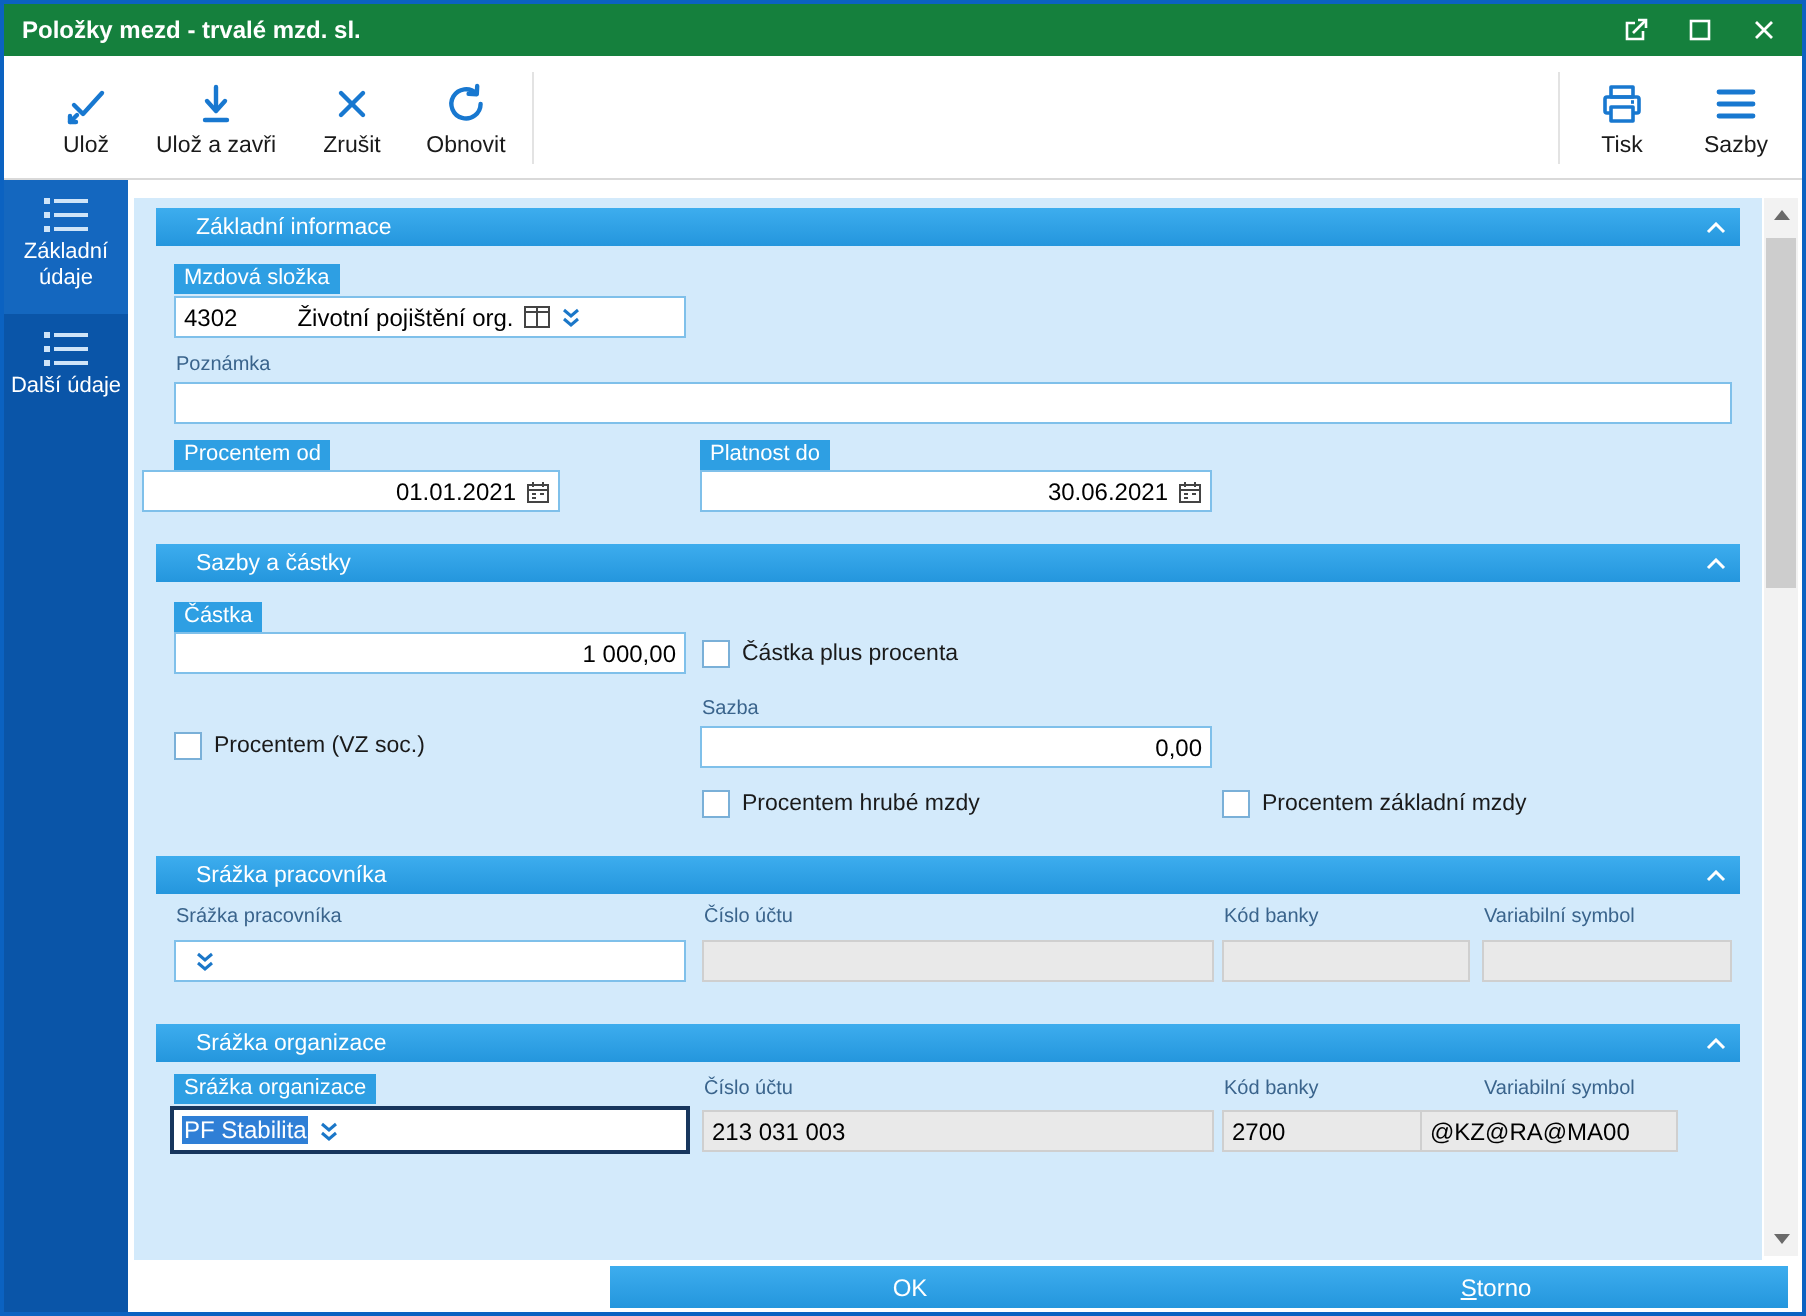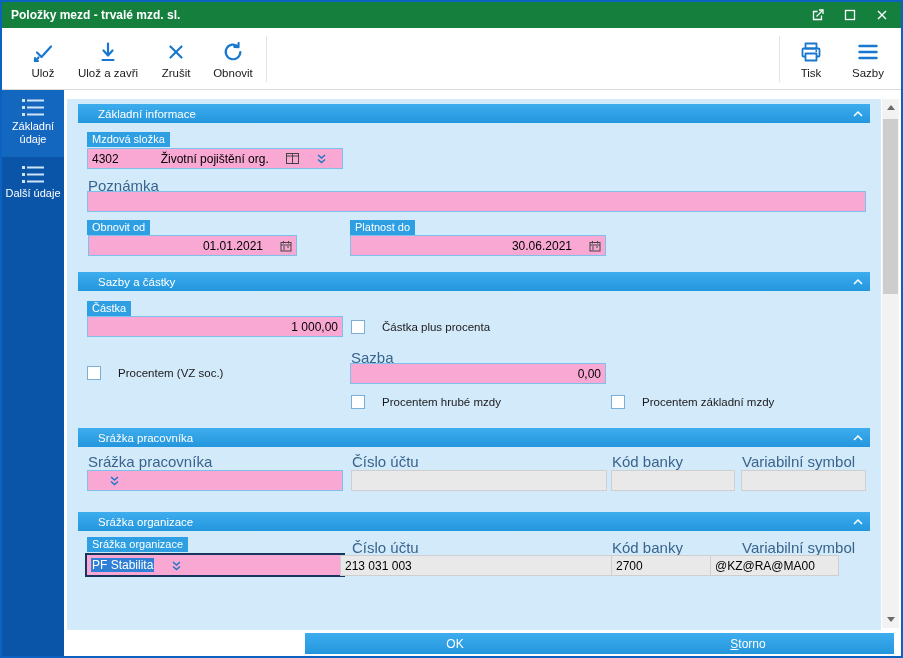--- a/index.html
+++ b/index.html
@@ -29,32 +29,32 @@
 
   
   .content { position:absolute; left:62px; top:88px; width:837px; height:540px; background:#ffffff; }
   .panel { position:absolute; left:3px; top:9px; right:20px; bottom:0; background:#d3eafb; overflow:hidden; }
 
   .sec-header { position:absolute; left:11px; width:792px; height:19px; background:linear-gradient(#3dadee,#2496dd); display:flex; align-items:center; padding:0 7px; cursor:default; }
   .sec-title { color:#ffffff; font-weight:normal; font-size:11.5px;margin-left:13px; }
   .sec-chevron { margin-left:auto; display:flex; }
 
   .chip { position:absolute; height:15px; background:#2e9fe3; color:#ffffff; font-size:11px; line-height:15px; padding:0 5px; white-space:nowrap; }
-  .flabel { position:absolute; font-size:15px; color:#3a648c; white-space:nowrap; }
+  .flabel { position:absolute; font-size:10px; color:#3a648c; white-space:nowrap; }
 
   .inp { position:absolute; height:21px; display:flex; align-items:center; padding:0 4px; font-size:12px; color:#000; white-space:nowrap; overflow:hidden; }
-  .inp.yellow { background:#f9a8d4; border:1px solid #7fc0ea;gap:12px; }
+  .inp.yellow { background:#ffffff; border:1px solid #7fc0ea; }
   .inp.gray   { background:#e9e9e9; border:1px solid #cfcfcf; }
   .inp .right { margin-left:auto; }
   .inp .ico { display:flex; margin-left:5px; flex:none; }
   .inp .gapname { margin-left:30px; }
   .inp.focused { border:2px solid #17365d; height:24px; }
   .selected { background:#2f7fd6; color:#ffffff; padding:0 1px; }
 
-  .cbwrap { position:absolute; display:flex; align-items:center; gap:17px; height:16px; cursor:default; }
+  .cbwrap { position:absolute; display:flex; align-items:center; gap:6px; height:16px; cursor:default; }
   .cbbox { width:14px; height:14px; background:#ffffff; border:1px solid #7ab0d8; flex:none; }
   .cblabel { font-size:11.5px; color:#1a1a1a; white-space:nowrap; }
 
   
   .scrollbar { position:absolute; right:2px; top:9px; width:17px; bottom:2px; background:#f2f2f2; }
   .sb-btn { position:absolute; left:0; width:17px; height:17px; display:flex; align-items:center; justify-content:center; }
   .sb-btn.up { top:0; } .sb-btn.down { bottom:0; }
   .tri-up { width:0; height:0; border-left:4px solid transparent; border-right:4px solid transparent; border-bottom:5px solid #6a6a6a; }
   .tri-down { width:0; height:0; border-left:4px solid transparent; border-right:4px solid transparent; border-top:5px solid #6a6a6a; }
   .sb-thumb { position:absolute; left:1px; width:15px; top:20px; height:175px; background:#cdcdcd; }
@@ -232,22 +232,22 @@
               </g>
             </svg>
           </span>
       </div>
 
       <span class="flabel" style="left:21px;top:78px">Poznámka</span>
       <div class="inp yellow" style="left:20px;top:92px;width:779px">
         <span></span>
       </div>
 
-      <span class="chip" style="left:20px;top:121px">Obnovit od</span>
-      <div class="inp yellow" style="left:21px;top:136px;width:209px">
+      <span class="chip" style="left:20px;top:121px">Procentem od</span>
+      <div class="inp yellow" style="left:4px;top:136px;width:209px">
         <span class="right">01.01.2021</span>
         <span class="ico">
             <svg width="12" height="12" viewBox="0 0 12 12">
               <g fill="none" stroke="#444444" stroke-width="1">
                 <rect x="1" y="2.5" width="10" height="8.5"></rect>
                 <line x1="1" y1="5" x2="11" y2="5"></line>
                 <line x1="3.5" y1="1" x2="3.5" y2="3.5"></line>
                 <line x1="8.5" y1="1" x2="8.5" y2="3.5"></line>
                 <line x1="3" y1="7" x2="5" y2="7"></line>
                 <line x1="7" y1="7" x2="9" y2="7"></line>
@@ -366,21 +366,21 @@
         <span class="selected">PF Stabilita</span>
         <span class="ico right">
             <svg width="11" height="11" viewBox="0 0 11 11">
               <g fill="none" stroke="#1b77c8" stroke-width="1.5">
                 <path d="M2 2 L5.5 5 L9 2"></path>
                 <path d="M2 6.5 L5.5 9.5 L9 6.5"></path>
               </g>
             </svg>
           </span>
       </div>
-      <div class="inp gray" style="left:273px;top:456px;width:284px">
+      <div class="inp gray" style="left:284px;top:456px;width:256px">
         <span>213 031 003</span>
       </div>
       <div class="inp gray" style="left:544px;top:456px;width:128px">
         <span>2700</span>
       </div>
       <div class="inp gray" style="left:643px;top:456px;width:129px">
         <span>@KZ@RA@MA00</span>
       </div>
 
     </div>

